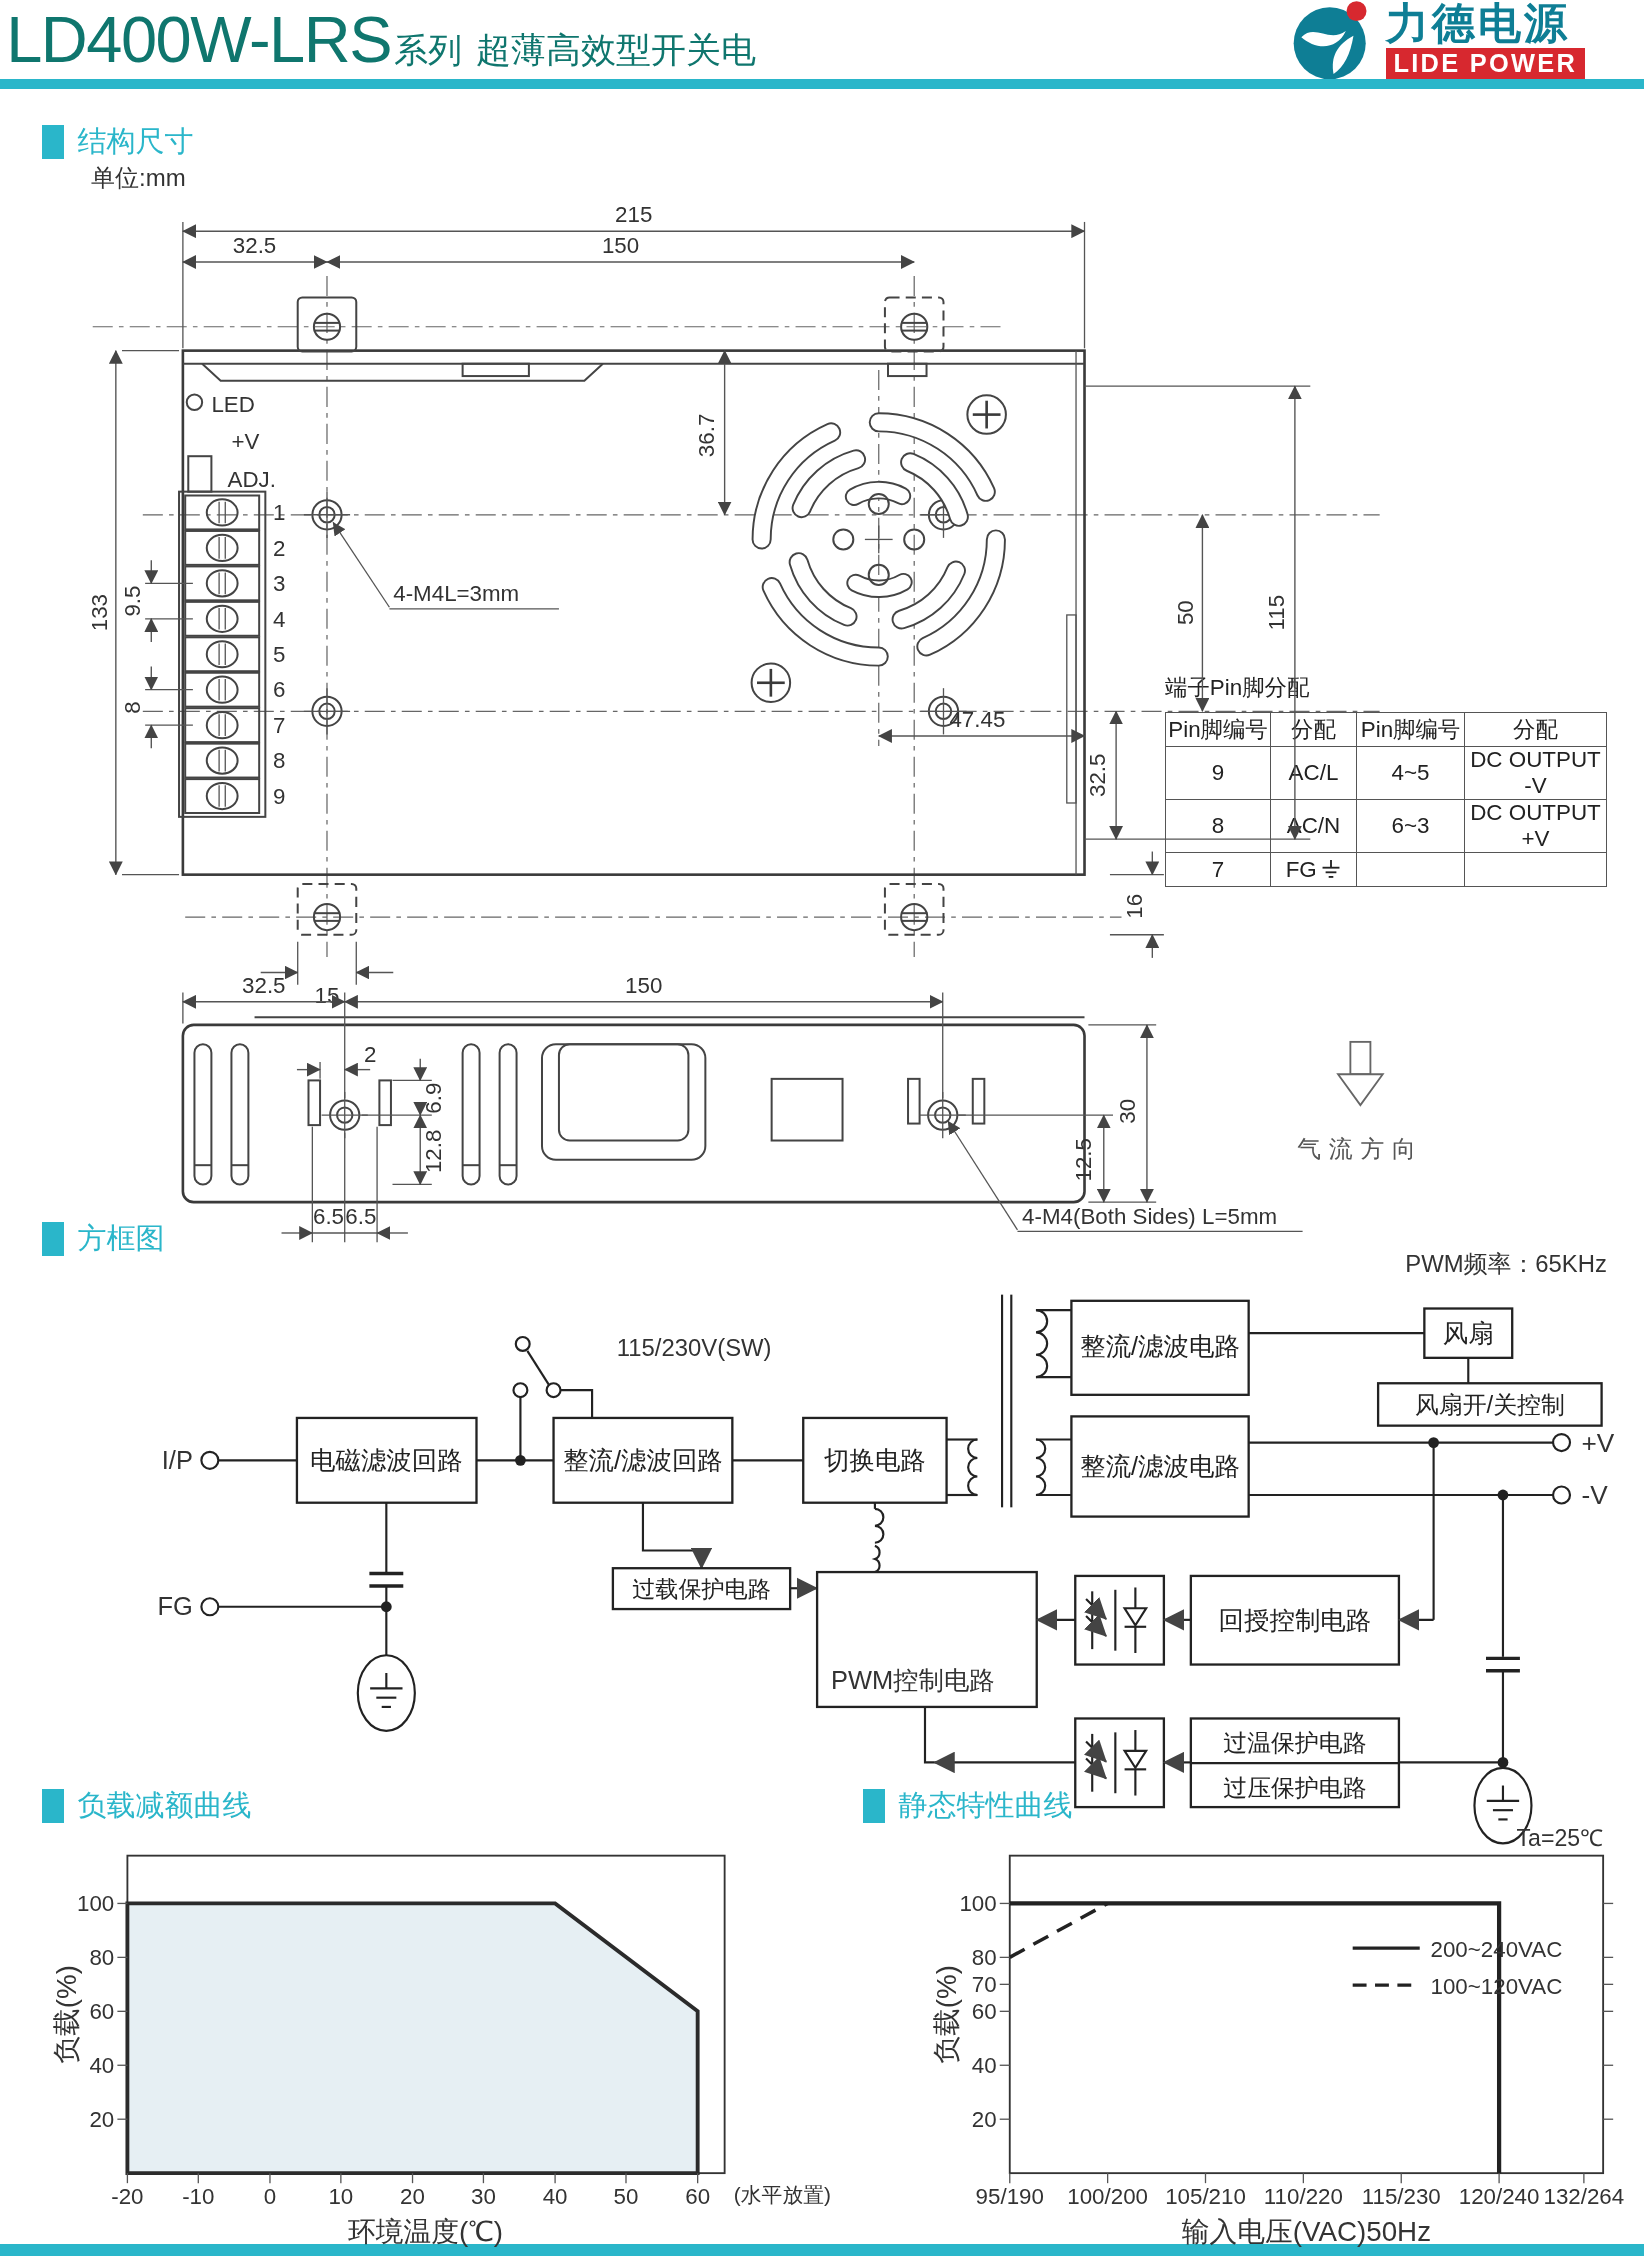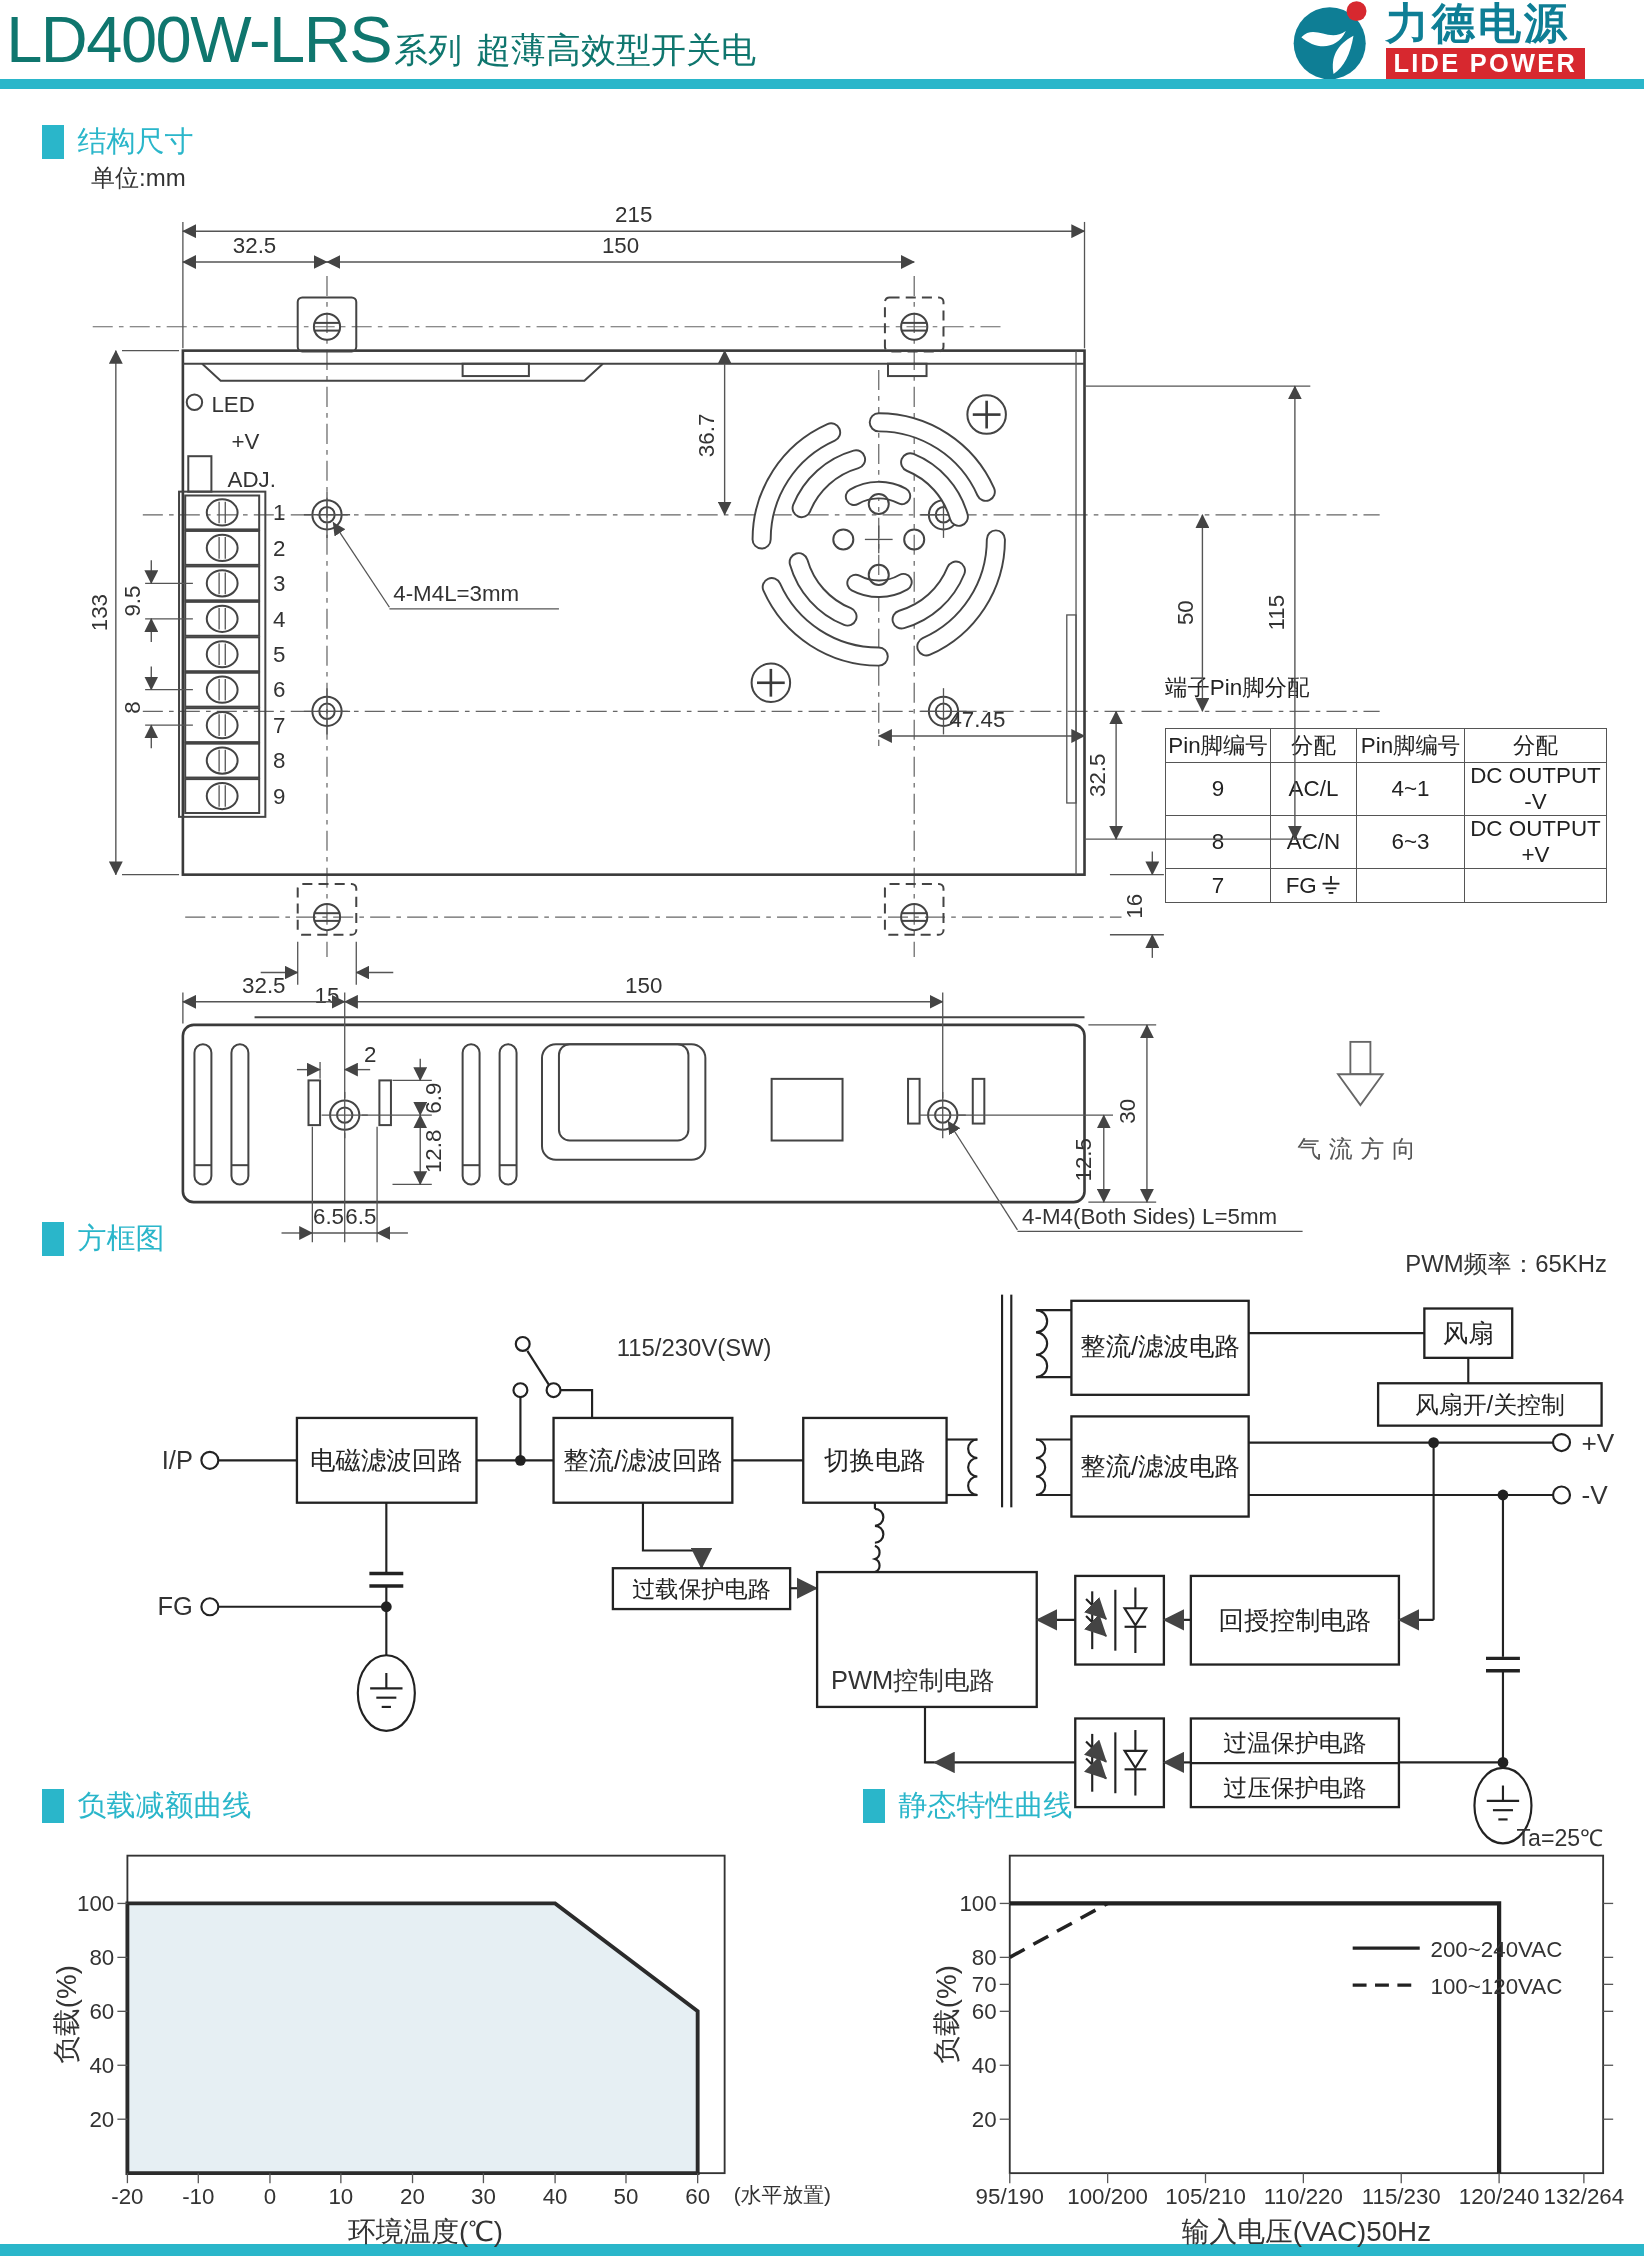--- a/index.html
+++ b/index.html
@@ -13,21 +13,21 @@
   #brand-title .subtitle{font-size:35px;margin-left:14px;}
   #top-rule{left:0;top:79px;width:1645px;height:10px;background:#2AB6CA;}
   #logo{left:1286px;top:0px;width:356px;height:82px;display:flex;align-items:center;}
   #logo .cn{font-family:"Liberation Serif", serif;font-weight:bold;font-size:43px;color:#0E7E95;line-height:1;letter-spacing:3.1px;}
   #logo .en{background:#D7282F;color:#fff;font-weight:bold;font-size:25.4px;letter-spacing:2.3px;padding:1.5px 7.7px 2.3px 7.7px;margin-top:3.1px;}
   .sec-title{display:flex;align-items:center;color:#2AB6CA;font-size:29px;white-space:nowrap;}
   .sec-title .sq{width:21.6px;height:34px;background:#2AB6CA;margin-right:14px;}
   #unit-label{left:91px;top:162px;font-size:24px;color:#333;}
   
   #pin-table-wrap{left:1165px;top:672px;width:441px;font-size:22.4px;color:#222;}
-  #pin-table-wrap .pt-title{margin-bottom:25px;}
+  #pin-table-wrap .pt-title{margin-bottom:9px;}
   #pin-table{border-collapse:collapse;width:441px;table-layout:fixed;}
   #pin-table td,#pin-table th{border:1.5px solid #555;height:33px;text-align:center;font-weight:400;padding:0 1.5px;overflow:hidden;}
   #pin-table col.c1{width:105px}#pin-table col.c2{width:86px}#pin-table col.c3{width:108px}#pin-table col.c4{width:142px}
   .gnd-glyph{display:inline-block;vertical-align:-3.1px;margin-left:4.6px;}
   #bottom-bar{left:0;top:2244px;width:1645px;height:11.6px;background:#2AB6CA;}
   svg text{font-family:"Liberation Sans", sans-serif;}
   .ln{stroke:#444;stroke-width:2.6;fill:none;}
   .lnb{stroke:#3a3a3a;stroke-width:3.4;fill:none;}
   .thin{stroke:#555;stroke-width:1.7;fill:none;}
   .dim{stroke:#555;stroke-width:1.8;fill:none;}
@@ -98,21 +98,21 @@
       <tbody>
           <tr>
         <th>Pin脚编号</th>
         <th>分配</th>
         <th>Pin脚编号</th>
         <th>分配</th>
       </tr>
       <tr>
         <td>9</td>
         <td>AC/L</td>
-        <td>4~1</td>
+        <td>4~5</td>
         <td>DC OUTPUT -V</td>
       </tr>
       <tr>
         <td>8</td>
         <td>AC/N</td>
         <td>6~3</td>
         <td>DC OUTPUT +V</td>
       </tr>
       <tr>
         <td>7</td>

